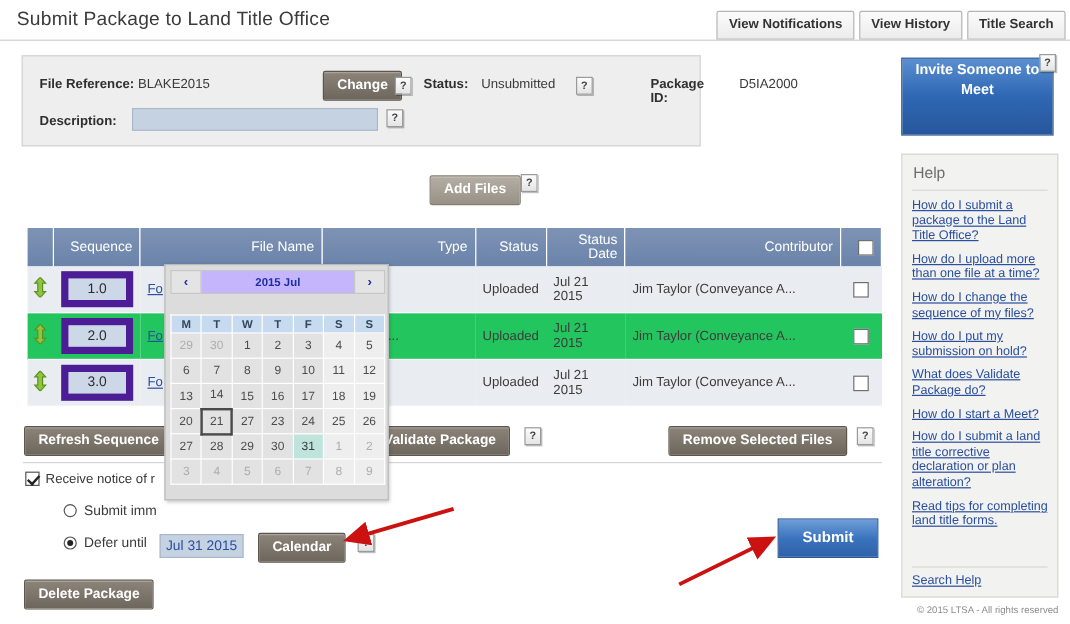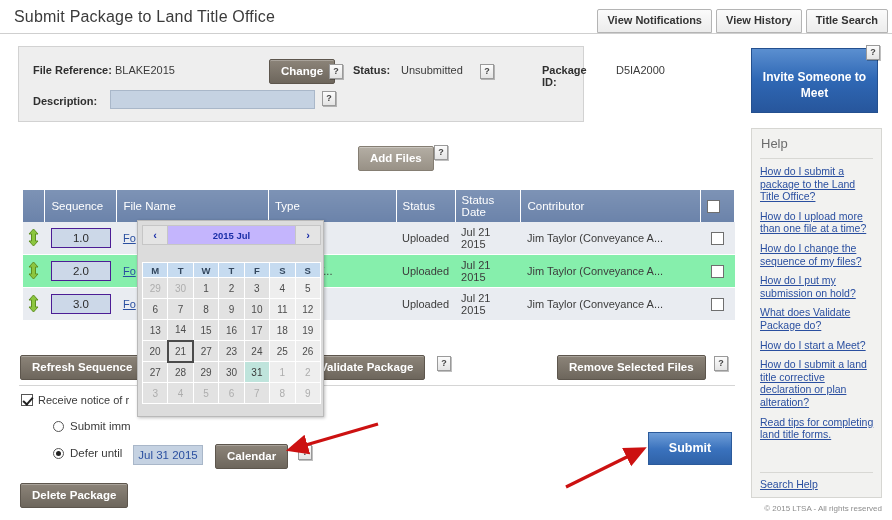--- a/index.html
+++ b/index.html
@@ -86,21 +86,21 @@
   #desc-help { position: absolute; left: 303px; top: 44px; }
 
   
   #invite-button {
     position: absolute; left: 751px; top: 48px;
     width: 127px; height: 65px;
     background: linear-gradient(to bottom,#5b8fd0 0%, #2f68b5 48%, #27569c 100%);
     border: 1px solid #24508f;
     color: #ffffff; font-weight: bold; font-size: 12px;
     text-align: center; line-height: 16px;
-    padding-top: 20px;
+    padding-top: 1px;
     cursor: pointer;
   }
   #invite-help { position: absolute; left: 866px; top: 45px; }
 
   #help-panel {
     position: absolute; left: 751px; top: 128px;
     width: 131px; height: 370px;
     background: #f2f2f0;
     border: 1px solid #d6d6d2;
   }
@@ -155,45 +155,45 @@
     position: absolute; left: 23px; top: 190px;
     border-collapse: collapse;
     width: 712px;
     font-size: 11px;
   }
   table.files th {
     background: linear-gradient(to bottom,#7d93b5 0%, #6b83aa 100%);
     color: #ffffff;
     font-weight: normal;
     font-size: 11.5px;
-    text-align: left;
+    text-align: right;
     padding: 4px 6px;
     height: 20px;
     border-right: 1px solid #ffffff;
   }
   table.files td {
     padding: 4px 6px;
     height: 26px;
     color: #3c3c3c;
     border-bottom: 1px solid #ffffff;
   }
   table.files tr.row-a td { background: #e9ecf1; }
-  table.files tr.row-b td { background: #86efac; }
+  table.files tr.row-b td { background: #22c55e; }
   .col-handle { width: 22px; padding: 0 !important; text-align: center; }
   .col-seq    { width: 72px; }
   .col-file   { width: 152px; }
   .col-type   { width: 128px; }
   .col-status { width: 56px; }
   .col-sdate  { width: 66px; }
   .col-contrib{ width: 180px; }
   .col-check  { width: 34px; text-align: center; }
   .seq-box {
     display: block;
     background: #ccd8e8;
-    border: 1px solid #4c1d95;
+    border: 6px solid #4c1d95;
     text-align: center;
     padding: 3px 0;
     font-size: 11.5px;
     color: #2c2c2c;
     cursor: pointer;
   }
   .file-link {
     color: #2a4fa0; text-decoration: underline; cursor: pointer;
   }
   .chk {

